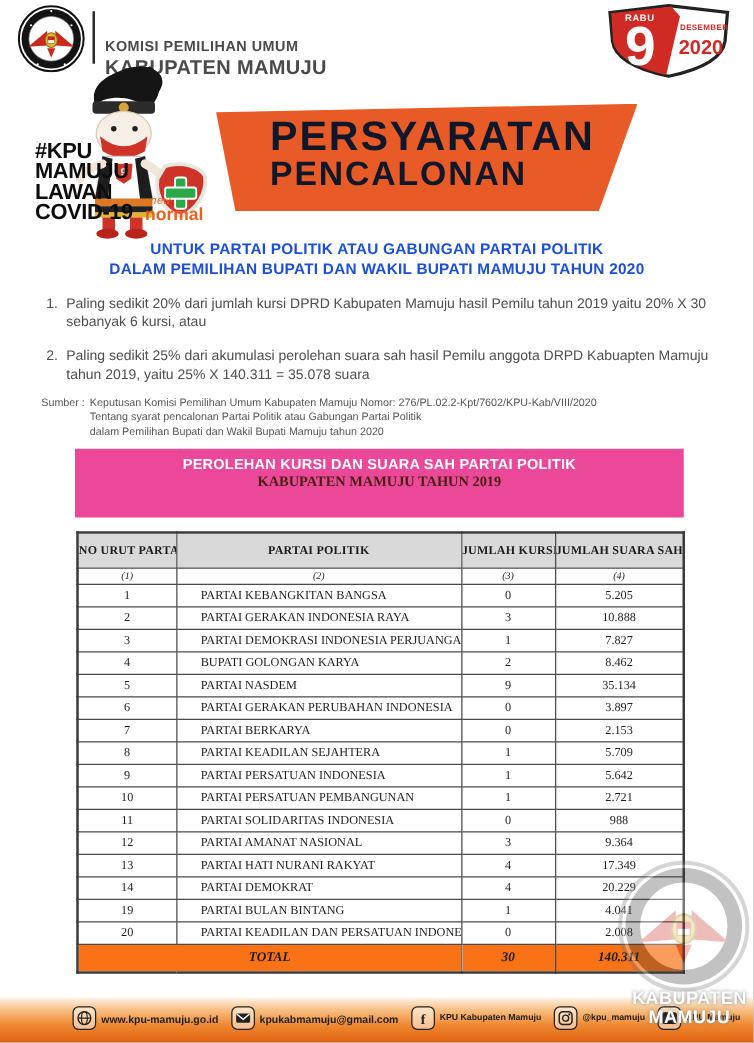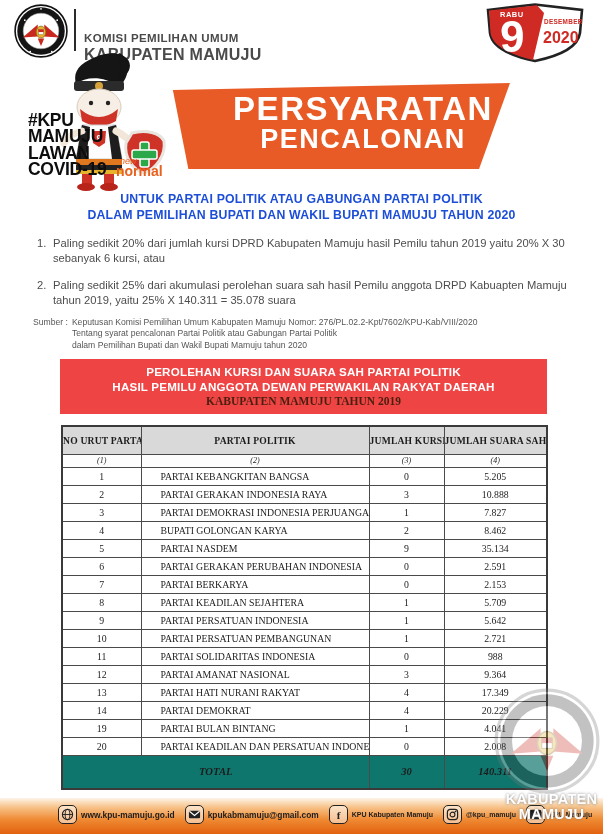--- a/index.html
+++ b/index.html
@@ -13,55 +13,55 @@
   .hdr-divider { position:absolute; left:74px; top:9px; width:2px; height:42px; background:#2b2b2b; }
   .org { position:absolute; left:84px; top:12px; color:#4a4a4a; }
   .org-l1 { font-size:11.5px; font-weight:700; letter-spacing:.4px;margin-top:20px; }
   .org-l2 { font-size:16px; font-weight:700; letter-spacing:.3px; margin-top:2px; }
   .badge { position:absolute; left:483px; top:3px; width:104px; height:60px; }
   
   .mascot { position:absolute; left:20px; top:50px; width:150px; height:145px; }
   .hashtag { position:absolute; left:28px; top:112px; font-weight:700; font-size:17.5px;
              line-height:.93; color:#0d0d0d; letter-spacing:-.3px; z-index:3; }
   .newnormal { position:absolute; left:116px; top:156px; z-index:3; color:#e8611f; }
-  .newnormal .new { font-style:italic; font-size:9px; display:block; margin-left:4px; }
+  .newnormal .new { font-style:italic; font-size:9px; display:block; margin-left:4px;font-family:Liberation Mono, monospace; }
   .newnormal .normal { font-weight:700; font-size:14px; display:block; margin-top:-3px; }
   
   .banner { position:absolute; left:166px; top:83px; width:344px; height:86px; background:#e85b26;
             clip-path:polygon(2% 8%, 100% 0%, 91% 100%, 6.5% 100%);
-            color:#ffffff; padding:9px 0 0 50px;text-align:center; }
+            color:#0f172a; padding:9px 0 0 50px; }
   .banner-l1 { font-size:33px; font-weight:700; letter-spacing:1.5px; line-height:1; }
   .banner-l2 { font-size:27px; font-weight:700; letter-spacing:1.5px; line-height:1.05; }
   
   .subtitle { position:absolute; left:0; top:192px; width:100%; text-align:center;
               color:#1d4ed8; font-weight:700; font-size:12.3px; line-height:1.28; letter-spacing:.2px; }
   
   .reqs { position:absolute; left:37px; top:236px; width:540px; display:flex; flex-direction:column; gap:13px; }
   .req { display:flex; color:#4d4d4d; font-size:11.2px; line-height:1.3; }
   .req-num { width:16px; flex:none; }
   
   .source { position:absolute; left:33px; top:317px; display:flex; font-size:8.6px; color:#565656; line-height:1.32; }
   .source-label { flex:none; margin-right:4px; }
   
-  .tbox { position:absolute; left:60px; top:359px; width:487px; height:55px; background:#ef4444;
+  .tbox { position:absolute; left:60px; top:359px; width:487px; height:55px; background:#ec4899;
           text-align:center; padding-top:5px; }
   .tbox-l1, .tbox-l2 { color:#fff; font-weight:700; font-size:11.6px; line-height:1.3; letter-spacing:.2px; }
   .tbox-l3 { color:#4a1f10; font-weight:700; font-size:11.5px;
              font-family:"Liberation Serif", serif; margin-top:1px; }
   
   .tblwrap { position:absolute; left:61px; top:425px; width:487px; }
   table { border-collapse:collapse; width:487px; table-layout:fixed;
           font-family:"Liberation Serif", serif; color:#1c1c1c; }
   th, td { border:1px solid #4a4a4a; text-align:center; overflow:hidden; white-space:nowrap; }
   table { border:2px solid #3a3a3a; }
   thead th { height:28px; background:#d9d9d9; font-size:9.6px; font-weight:700; letter-spacing:.2px; }
   tr.colnums td { height:13px; font-size:8px; font-style:italic; background:#fdfdfd; }
   tbody td { height:18px; font-size:9.8px; }
   tbody td.c-party { text-align:left; padding-left:19px;margin-left:12px; }
-  tfoot td { height:34px; background:#0f766e; font-weight:700; font-style:italic; font-size:10.6px; }
+  tfoot td { height:23px; background:#f97316; font-weight:700; font-style:italic; font-size:10.6px; }
   
   .wm-logo { position:absolute; left:494px; top:688px; width:106px; height:106px; opacity:.3; z-index:4; }
   .wm-text { position:absolute; left:503px; top:792px; width:97px; text-align:center; z-index:6;
              color:#ffffff; font-weight:700; font-size:14.5px; line-height:1.05; letter-spacing:.3px;
              text-shadow:0 0 3px rgba(120,120,120,.9); }
   
   .footer { position:absolute; left:0; top:798px; width:603px; height:36px; z-index:2;
             background:linear-gradient(180deg,#fdf4e8 0%,#f7c288 26%,#ef8a33 60%,#e2610f 100%); }
   .fitems { position:absolute; left:58px; top:7px; display:flex; align-items:flex-start; gap:10px; }
   .fitem { display:flex; align-items:center; gap:4px; }
@@ -170,21 +170,20 @@
     <div class="source-label">Sumber :</div>
     <div>
       <div>Keputusan Komisi Pemilihan Umum Kabupaten Mamuju Nomor: 276/PL.02.2-Kpt/7602/KPU-Kab/VIII/2020</div>
       <div>Tentang syarat pencalonan Partai Politik atau Gabungan Partai Politik</div>
       <div>dalam Pemilihan Bupati dan Wakil Bupati Mamuju tahun 2020</div>
     </div>
   </div>
 
   <div class="tbox">
     <div class="tbox-l1">PEROLEHAN KURSI DAN SUARA SAH PARTAI POLITIK</div>
-    <div class="tbox-l2">HASIL PEMILU ANGGOTA DEWAN PERWAKILAN RAKYAT DAERAH</div>
     <div class="tbox-l3">KABUPATEN MAMUJU TAHUN 2019</div>
   </div>
 
   <div class="tblwrap">
     <table>
       <colgroup>
           <col style="width:79px">
           <col style="width:228px">
           <col style="width:75px">
           <col style="width:103px">
@@ -231,21 +230,21 @@
           <tr>
             <td class="c-no">5</td>
             <td class="c-party">PARTAI NASDEM</td>
             <td class="c-seats">9</td>
             <td class="c-votes">35.134</td>
           </tr>
           <tr>
             <td class="c-no">6</td>
             <td class="c-party">PARTAI GERAKAN PERUBAHAN INDONESIA</td>
             <td class="c-seats">0</td>
-            <td class="c-votes">2.591</td>
+            <td class="c-votes">3.897</td>
           </tr>
           <tr>
             <td class="c-no">7</td>
             <td class="c-party">PARTAI BERKARYA</td>
             <td class="c-seats">0</td>
             <td class="c-votes">2.153</td>
           </tr>
           <tr>
             <td class="c-no">8</td>
             <td class="c-party">PARTAI KEADILAN SEJAHTERA</td>

